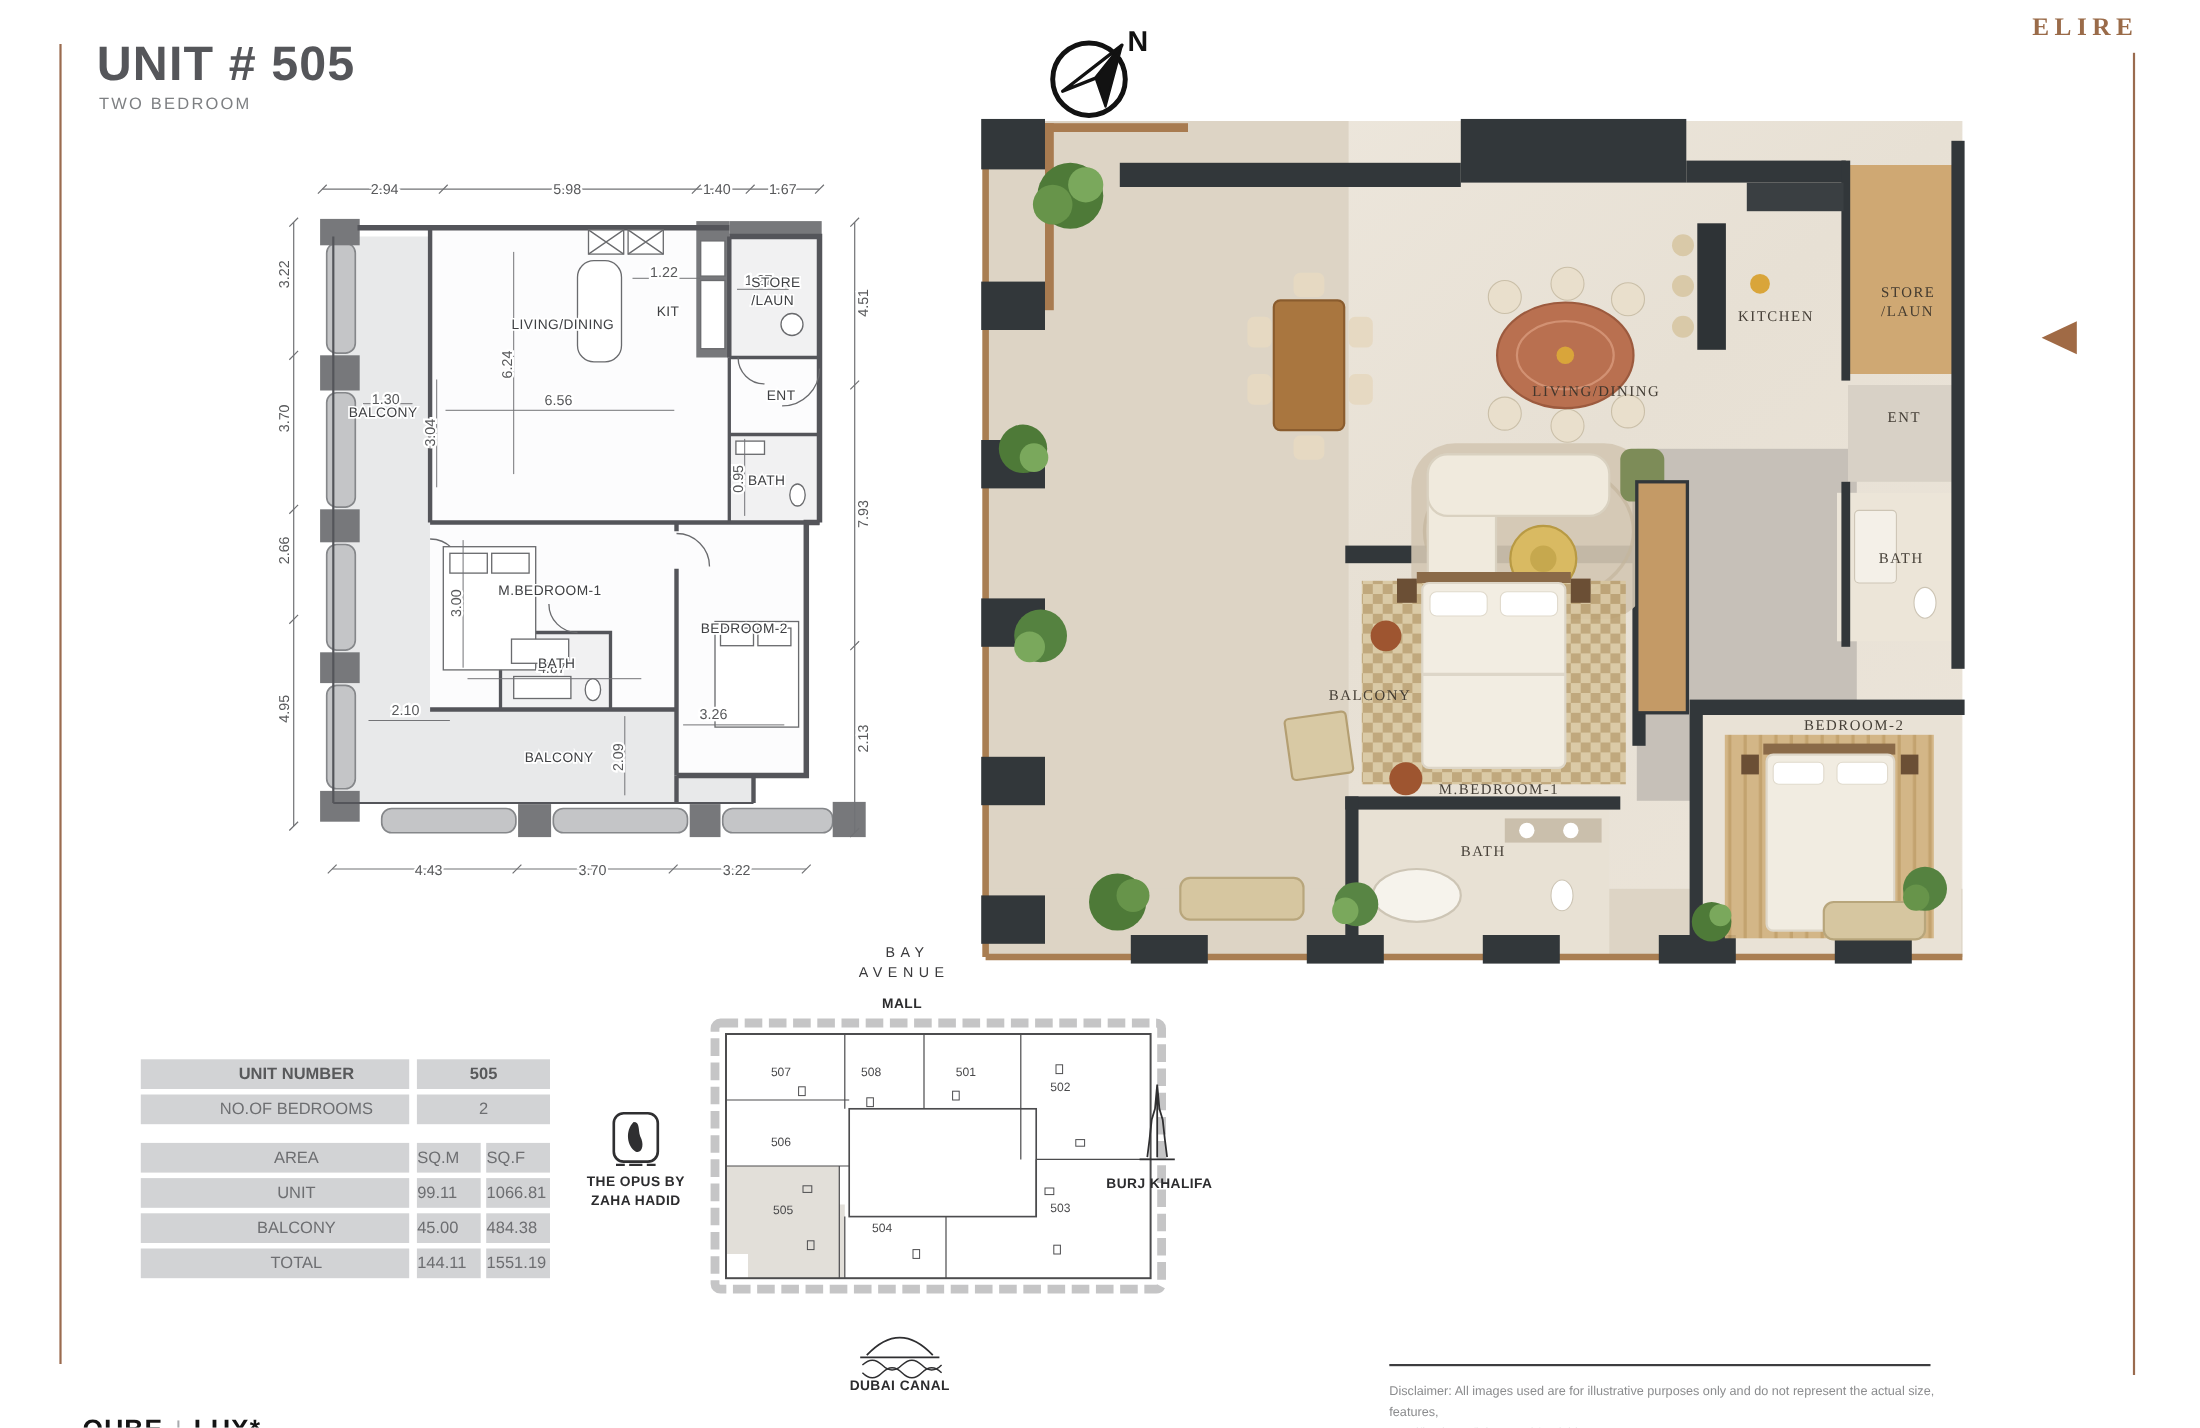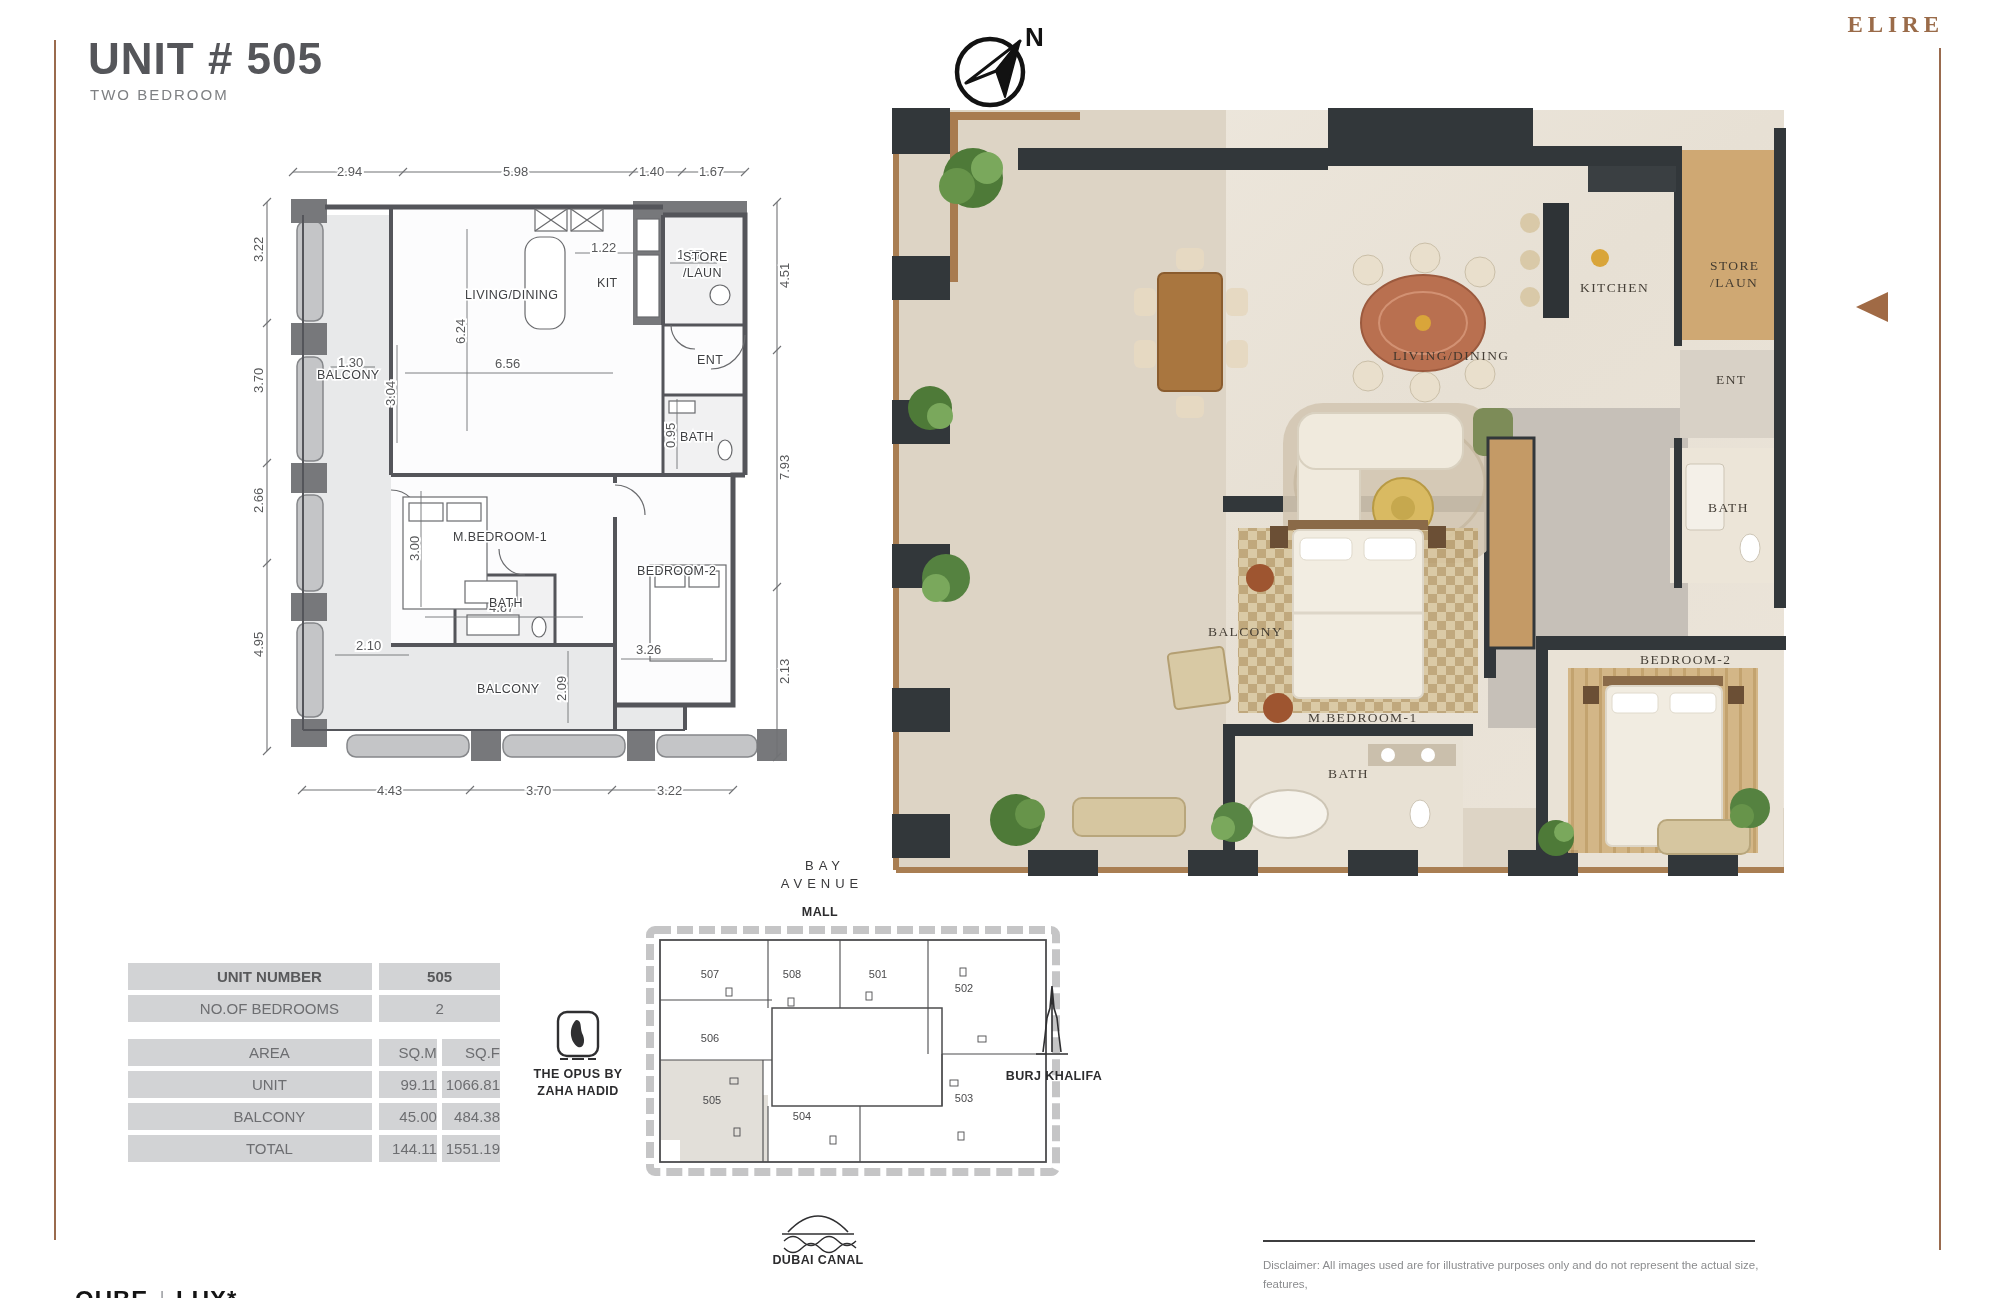--- a/index.html
+++ b/index.html
@@ -14,21 +14,21 @@
   #subtitle{left:90px;top:86px;font-size:15px;font-weight:400;color:#7e8083;letter-spacing:2px;}
   #brand{right:56px;top:12px;font-family:"Liberation Serif",serif;font-size:23px;color:#9a6b49;
          letter-spacing:5px;font-weight:700;}
   
   #unit-table{left:128px;top:963px;width:372px;font-size:15px;color:#6d6e71;}
   .t-row{display:flex;margin-bottom:5px;height:27px;line-height:27px;}
   .t-label{width:224px;background:#d2d3d5;text-align:center;padding-left:39px;}
   .t-label.hdr{font-weight:700;color:#58595b;}
   .t-gap{width:8px;}
   .t-val-wide{width:132px;background:#d2d3d5;text-align:center;font-weight:700;color:#58595b;}
-  .t-val{width:63px;background:#d2d3d5;text-align:right;}
+  .t-val{width:63px;background:#d2d3d5;text-align:left;}
   .t-spacer{height:12px;}
   
   #footer-brand{left:75px;top:1286px;font-size:24px;color:#141414;display:flex;align-items:center;}
   #footer-brand .b1{font-weight:600;letter-spacing:1px;}
   #footer-brand .bsep{color:#a9abae;font-weight:300;margin:0 11px;font-size:22px;}
   #footer-brand .b2{font-weight:800;letter-spacing:1px;}
   #disc-rule{left:1263px;top:1240px;width:492px;height:2px;background:#3d3d3f;}
   #disclaimer{left:1263px;top:1256px;width:500px;font-size:11.5px;line-height:19px;color:#8b8c8e;}
   
   text{font-family:"Liberation Sans",sans-serif;}

